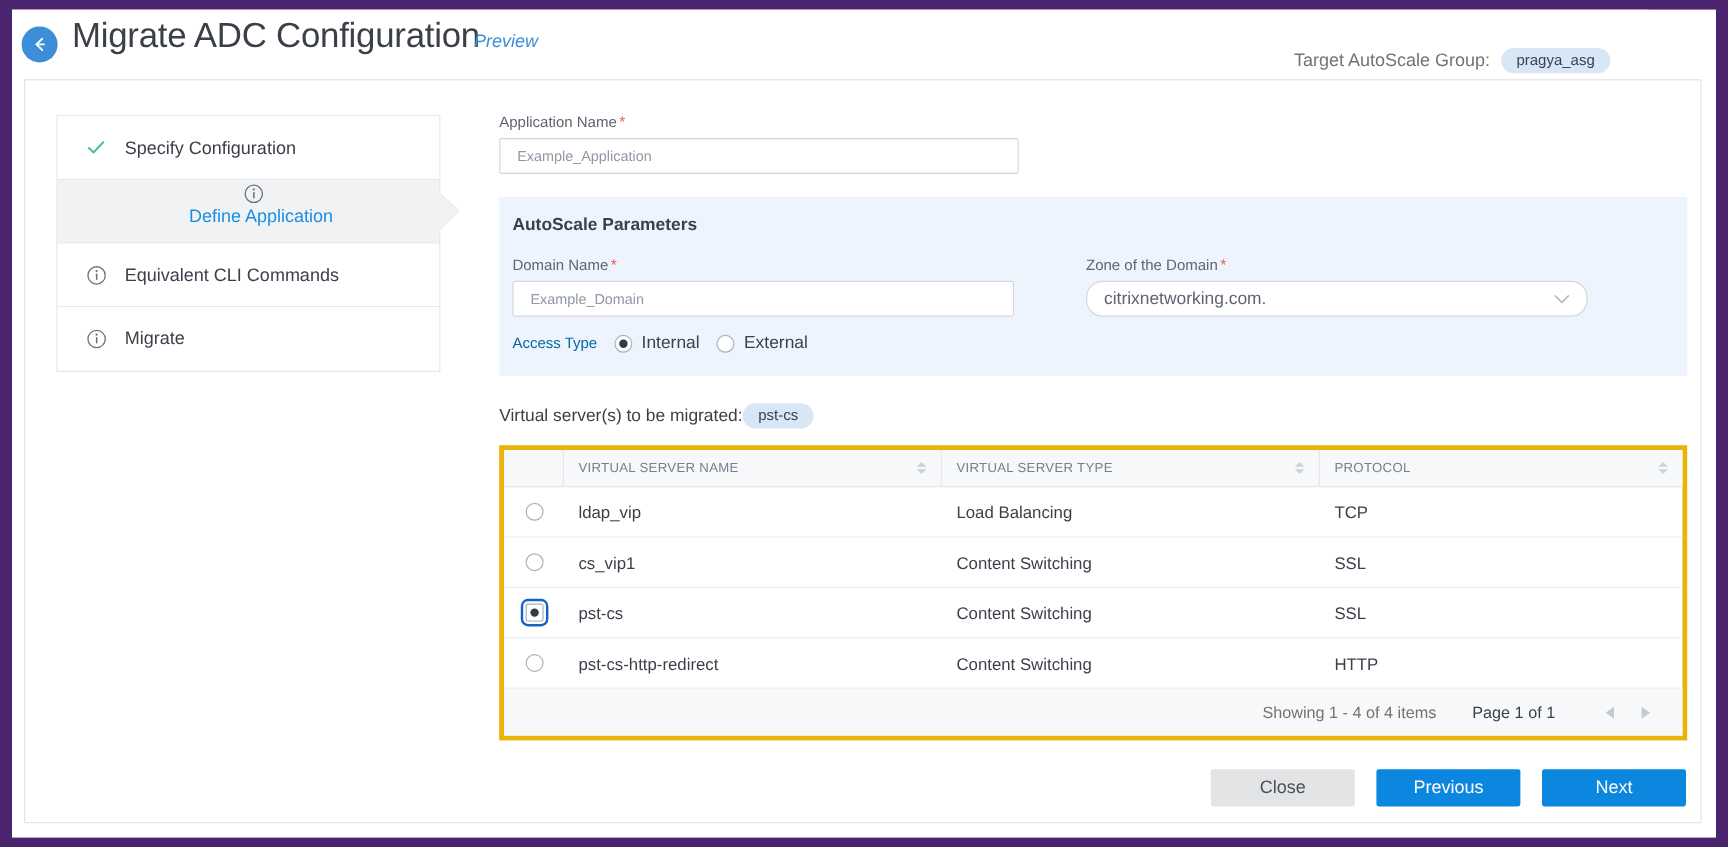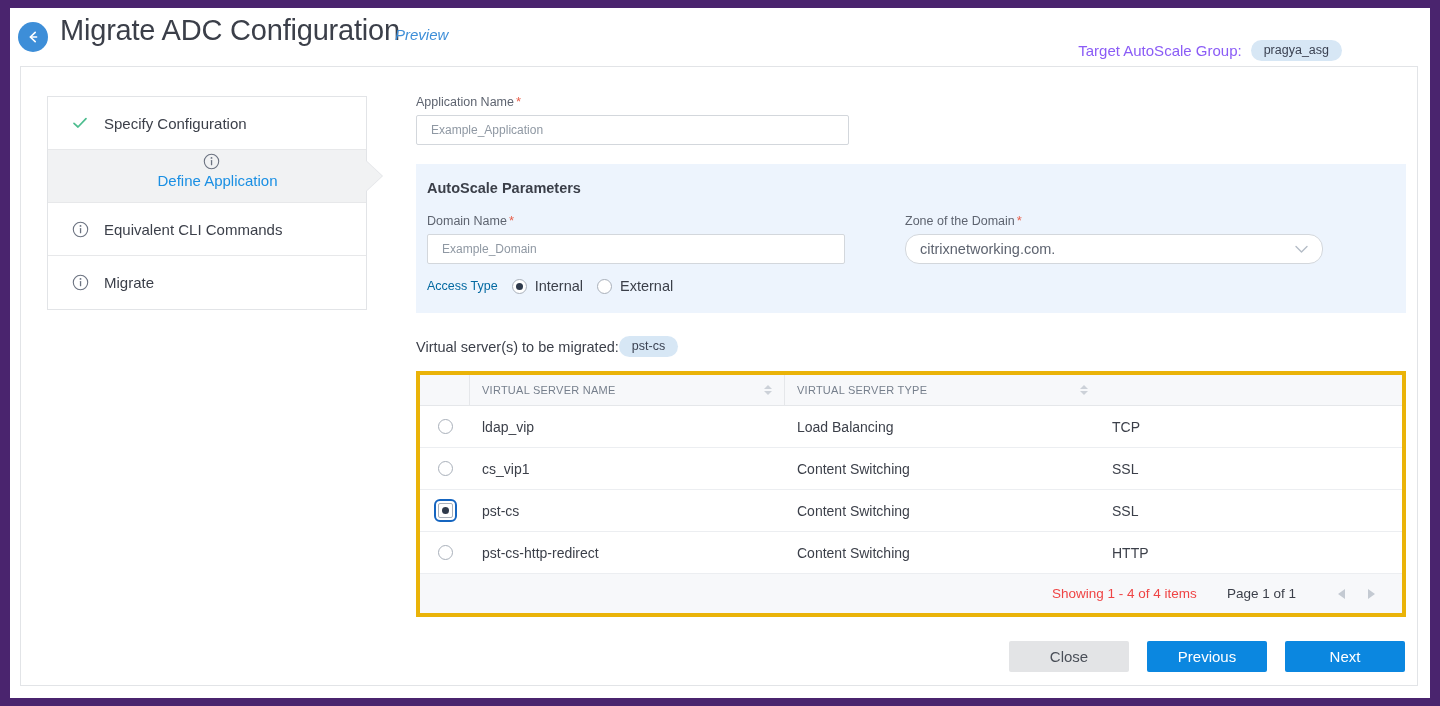--- a/index.html
+++ b/index.html
@@ -38,21 +38,21 @@
   .preview-tag{
     position:absolute;left:385px;top:18px;
     font-size:15px;font-style:italic;color:#3d8ed8;
     white-space:nowrap;
   }
   .target-grp{
     position:absolute;right:32px;top:32px;
     display:flex;align-items:center;gap:9px;
     white-space:nowrap;
   }
-  .target-grp .lbl{font-size:15px;color:#8b5cf6;}
+  .target-grp .lbl{font-size:15px;color:#737373;}
   .chip{
     display:inline-block;
     background:#d7e7f5;color:#3b4252;
     border-radius:11px;
     padding:3px 13px 4px;
     font-size:12.5px;
     line-height:14px;
   }
 
   
@@ -214,21 +214,21 @@
   }
   .td.c0{width:50px;justify-content:center;padding:0;}
   .td.c1{width:315px;}
   .td.c2{width:315px;}
   .td.c3{flex:1;}
 
   .tbl-foot{
     height:39px;display:flex;align-items:center;justify-content:flex-end;
     background:#f7f8fa;padding-right:16px;gap:0;
   }
-  .showing{font-size:13.5px;color:#ef4444;margin-right:30px;}
+  .showing{font-size:13.5px;color:#737373;margin-right:30px;}
   .pageinfo{font-size:13.5px;color:#3b3f49;margin-right:30px;}
   .pageinfo b{font-weight:400;}
   .pg-btn{
     width:30px;height:26px;display:flex;align-items:center;justify-content:center;
     cursor:pointer;
   }
   .pg-btn i{display:block;width:0;height:0;}
   .pg-btn i.prev{border-top:5px solid transparent;border-bottom:5px solid transparent;border-right:7px solid #c4cad2;}
   .pg-btn i.next{border-top:5px solid transparent;border-bottom:5px solid transparent;border-left:7px solid #c4cad2;}
 
@@ -376,20 +376,27 @@
                 <i class="dn"></i>
               </span>
           </div>
           <div class="th c2">
             <span>VIRTUAL SERVER TYPE</span>
             <span class="sorter">
                 <i class="up"></i>
                 <i class="dn"></i>
               </span>
           </div>
+          <div class="th c3">
+            <span>PROTOCOL</span>
+            <span class="sorter">
+                <i class="up"></i>
+                <i class="dn"></i>
+              </span>
+          </div>
         </div>
 
         <div class="tr">
           <div class="td c0">
               <span class="radio"></span>
             </div>
           <div class="td c1">ldap_vip</div>
           <div class="td c2">Load Balancing</div>
           <div class="td c3">TCP</div>
         </div>

